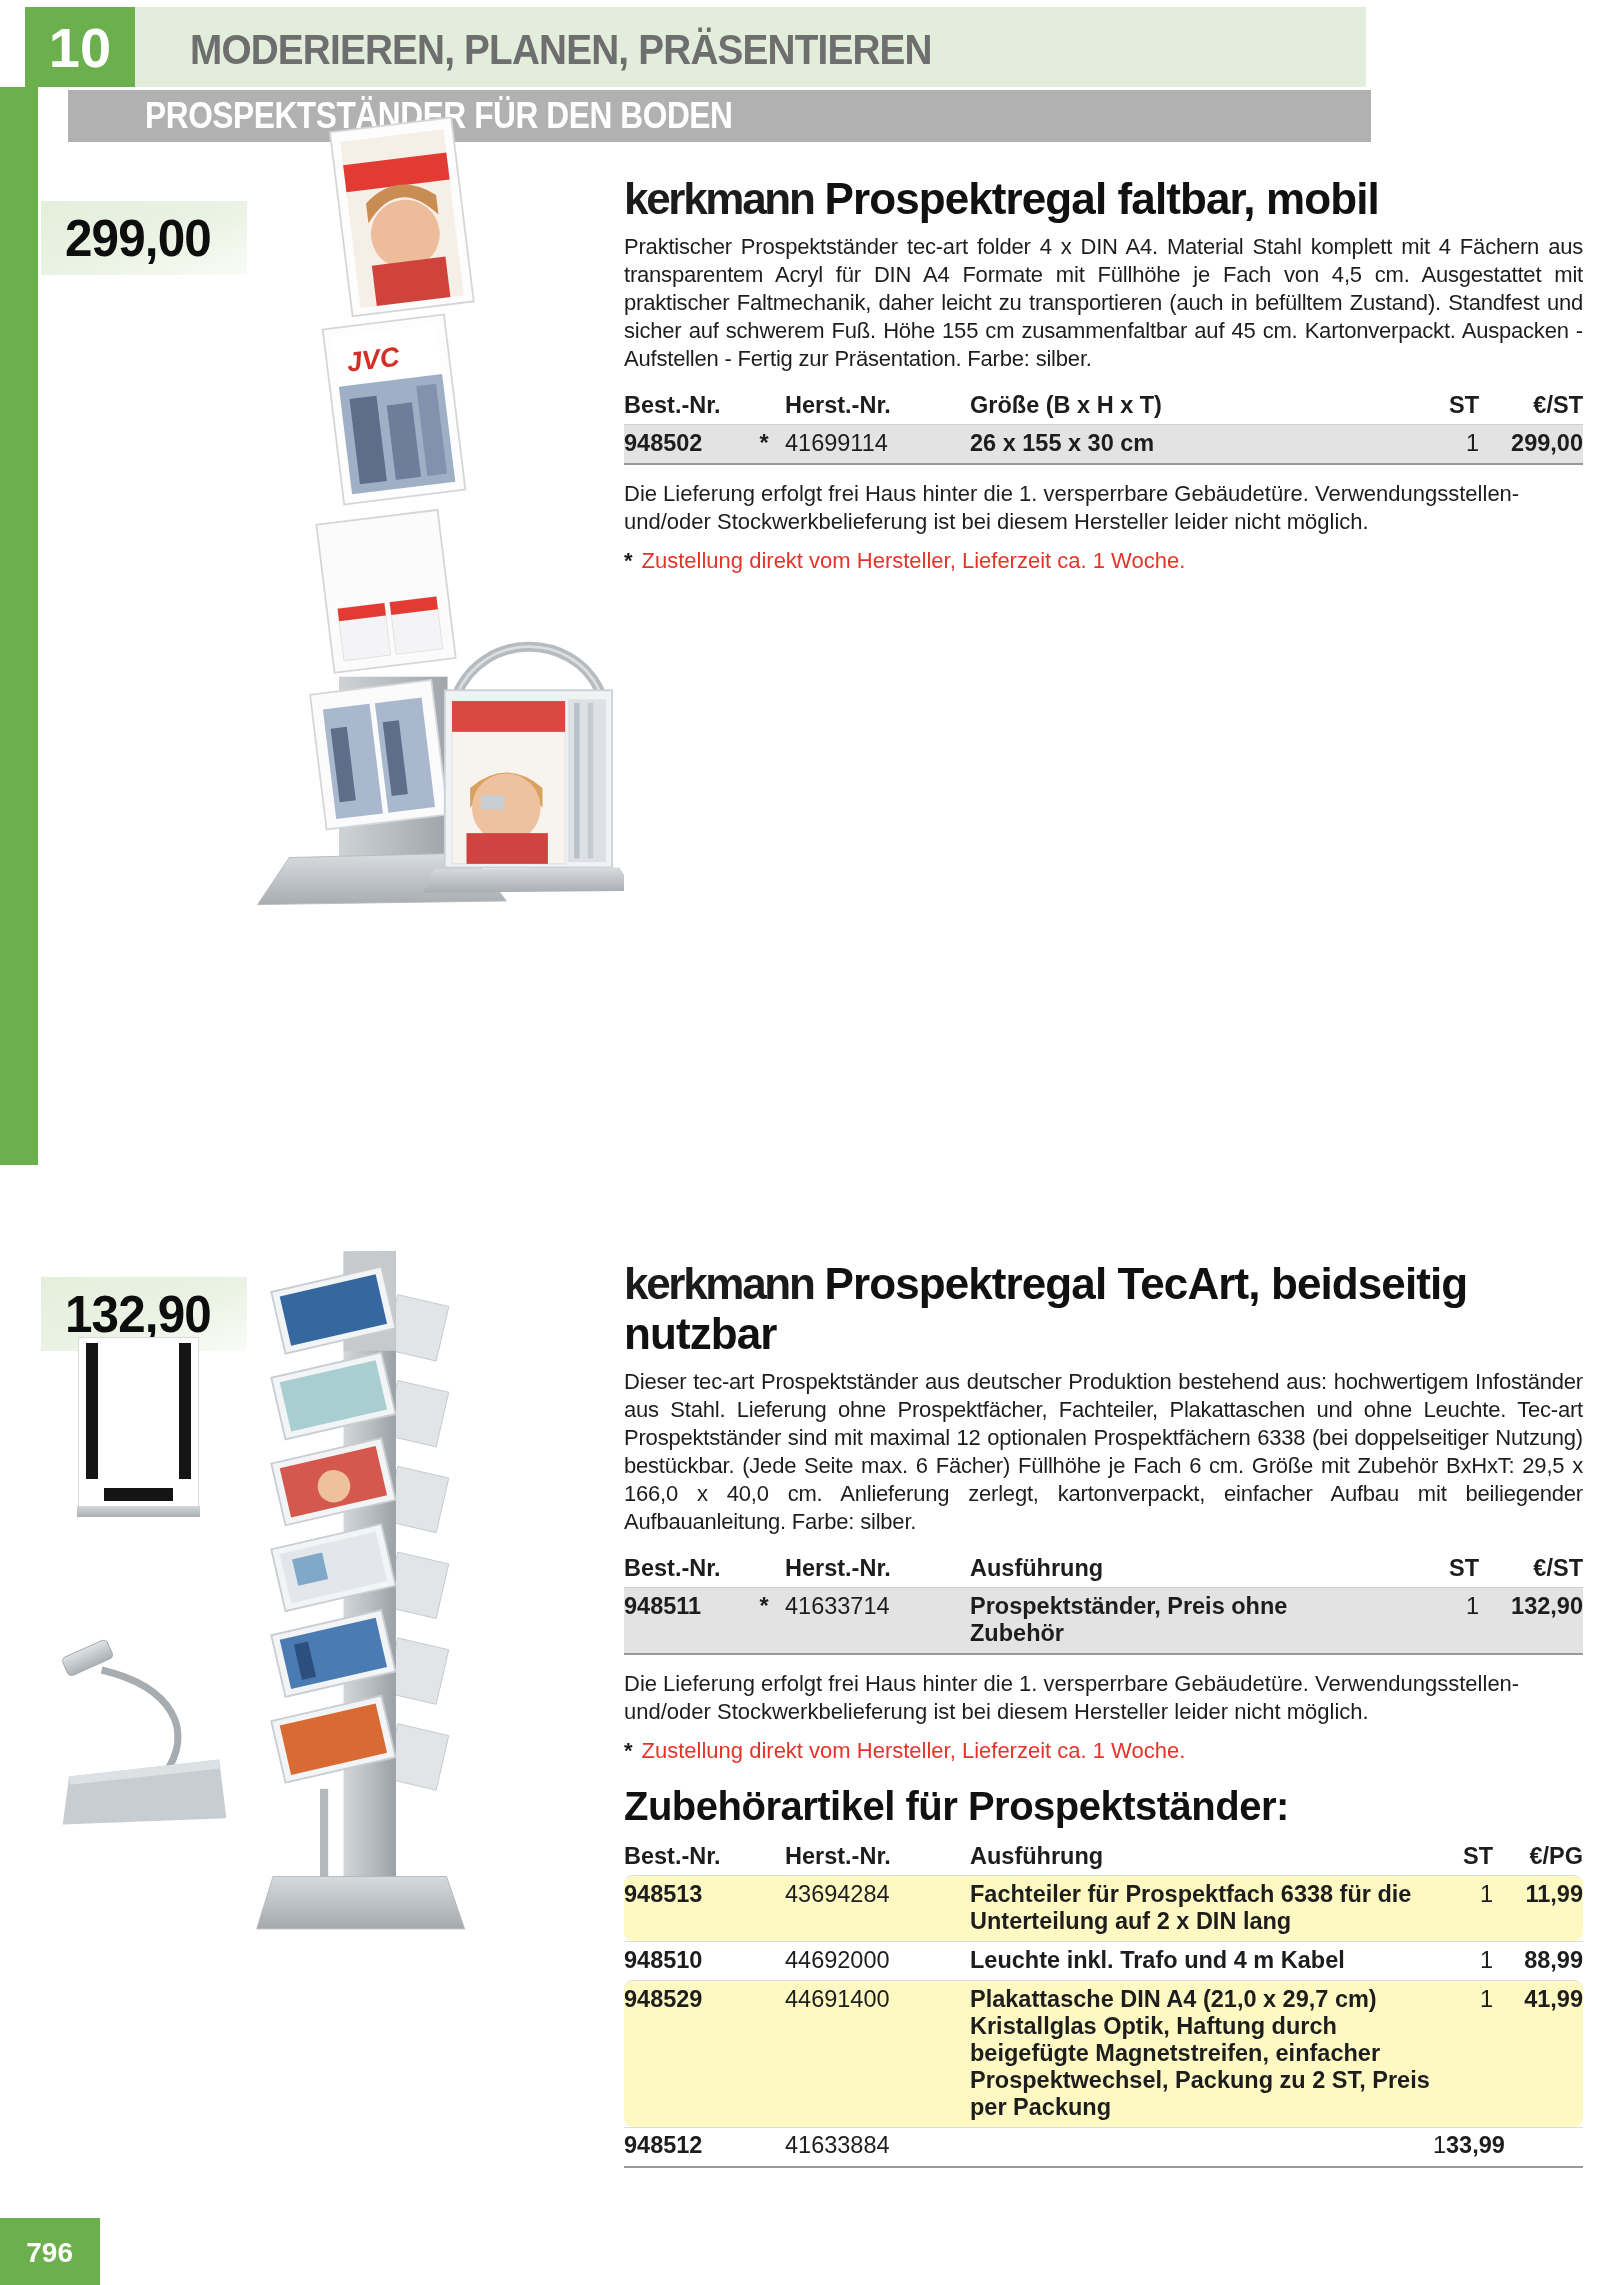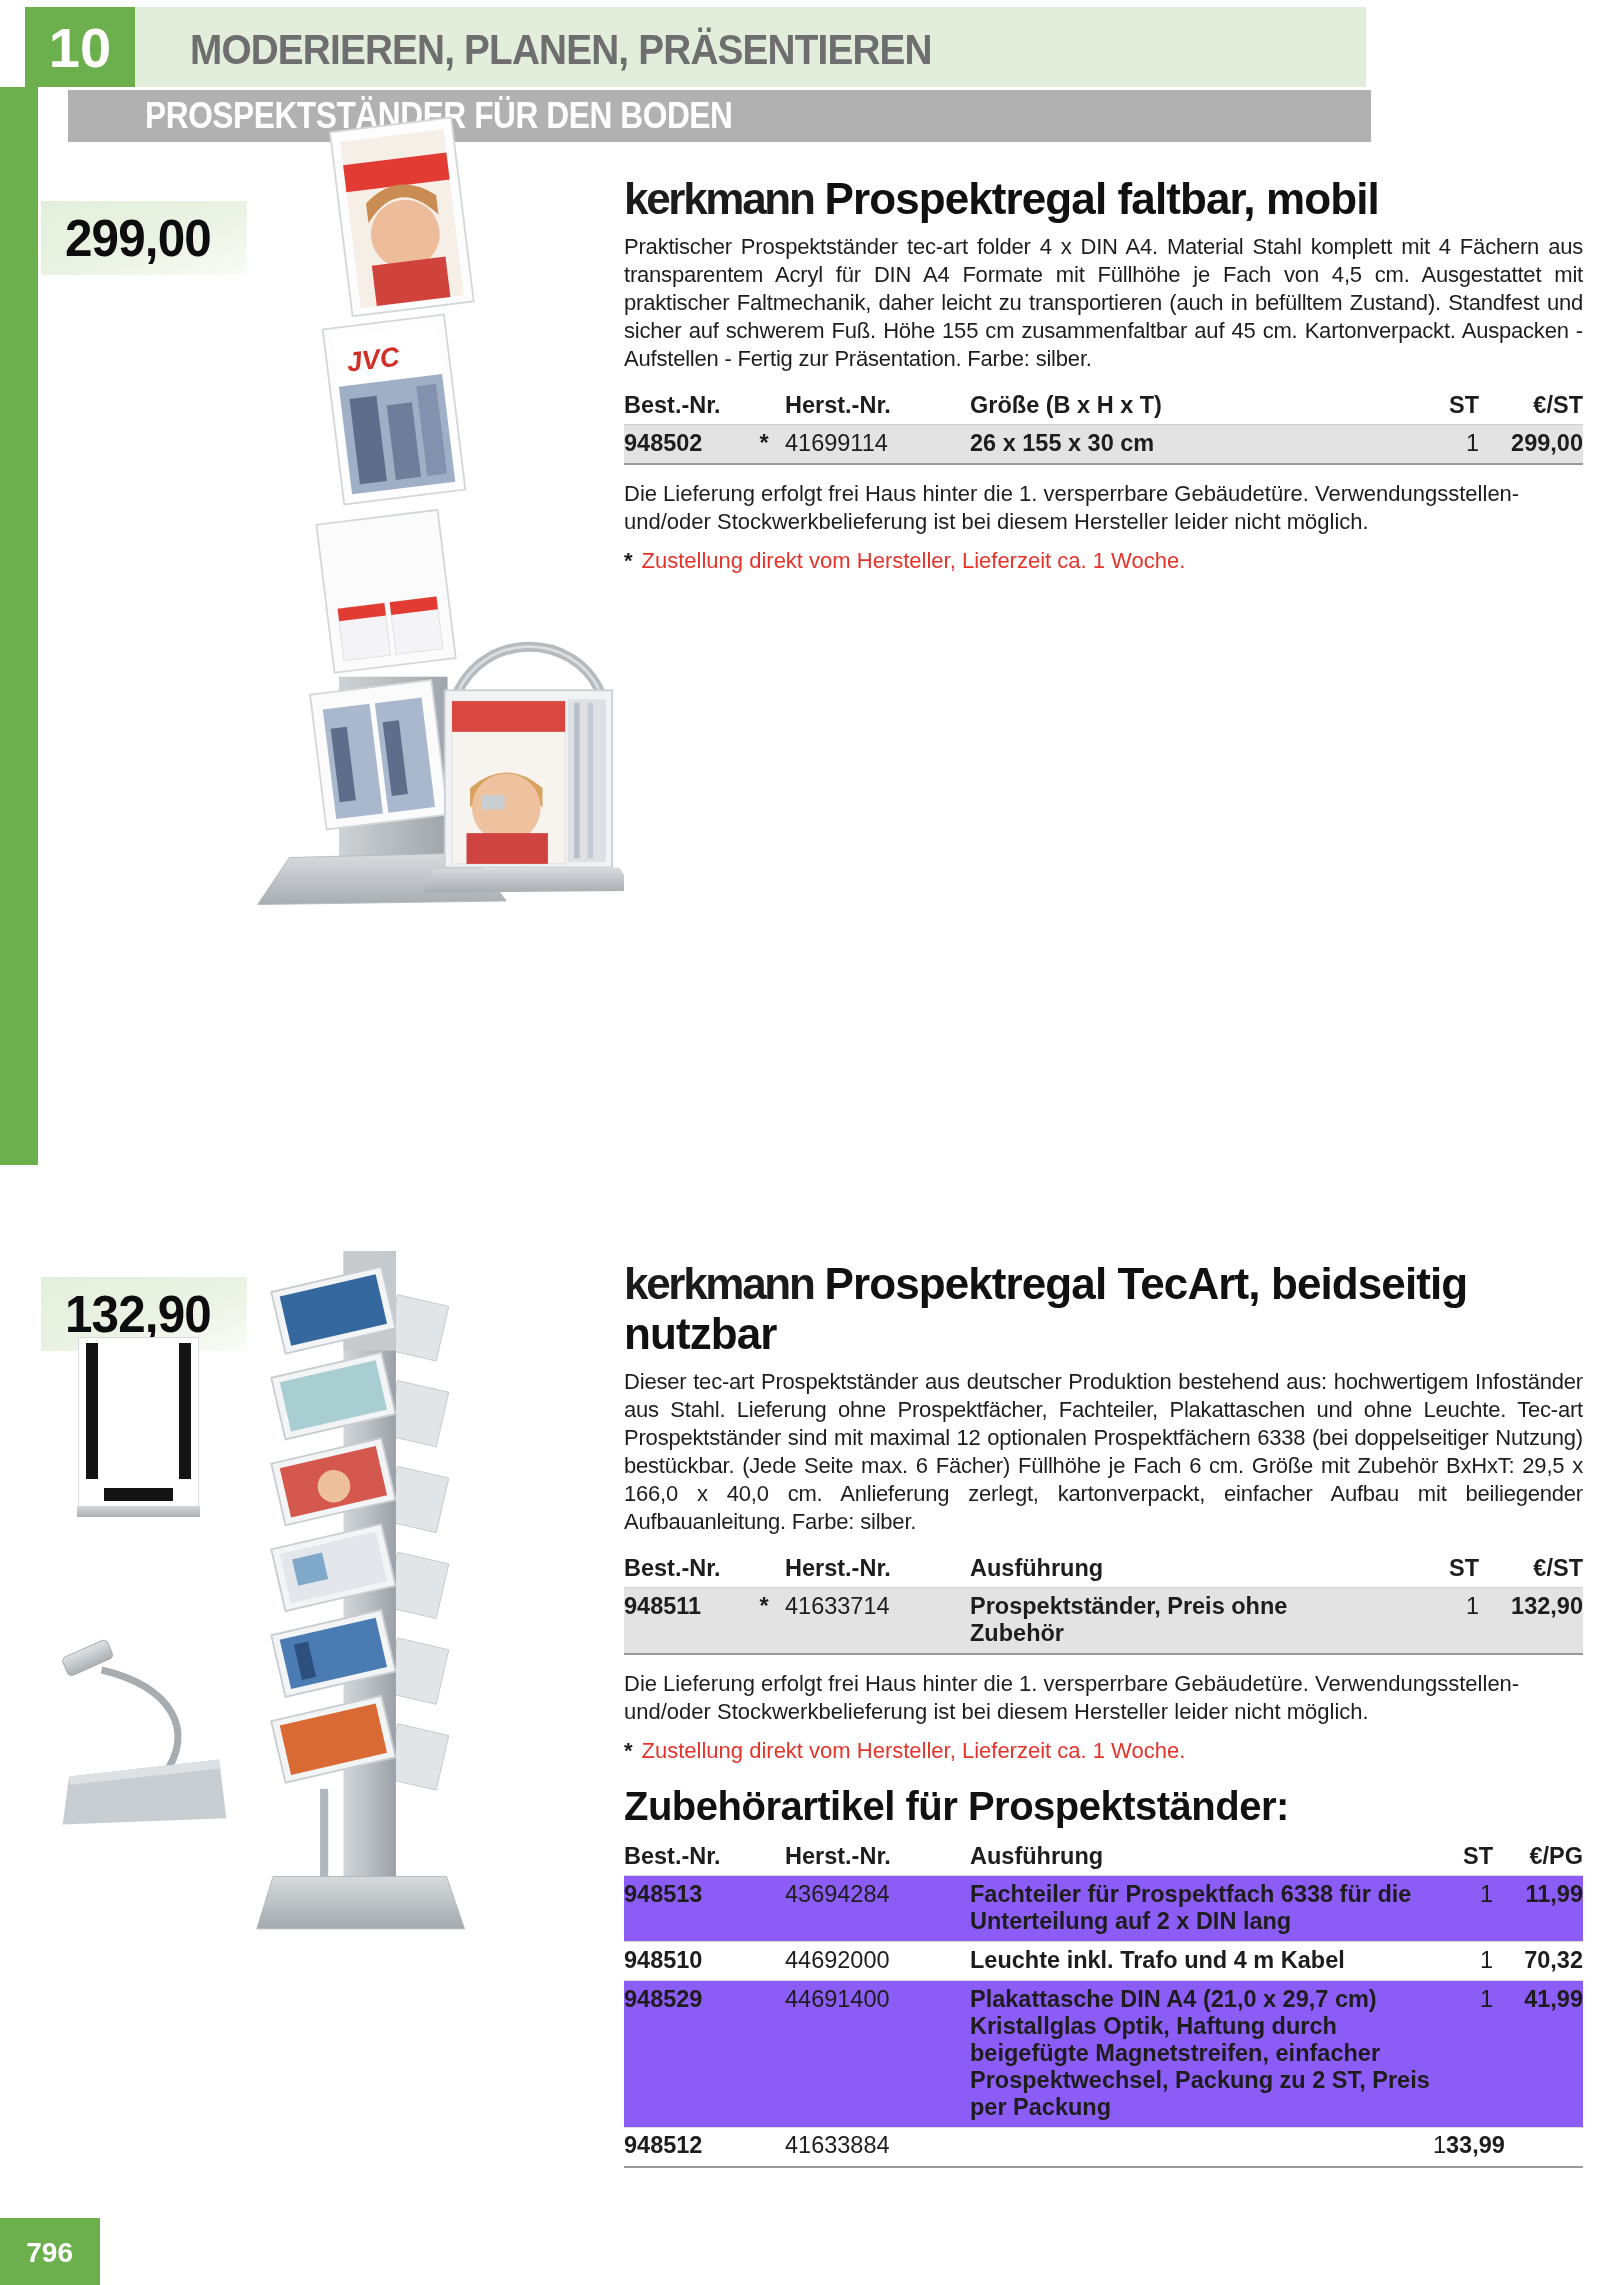--- a/index.html
+++ b/index.html
@@ -52,21 +52,21 @@
   .right{text-align:right;}
   .pr{padding-right:7.2px;}
   .flexsb{display:flex;}
   .ast{margin-left:auto;padding-right:16.3px;font-weight:bold;}
   .cell-ausf{padding-right:20px;}
 
   .acc-heading{margin-top:20px;font-size:40px;font-weight:bold;letter-spacing:-0.5px;color:#111;}
   .acc-table{margin-top:11px;font-size:23.5px;}
   .acc-body{border-bottom:2.7px solid #999999;}
   .acc-row{border-top:1.8px solid #dcdcdc;}
-  .acc-row.gray{background:#8b5cf6;}
+  .acc-row.gray{background:#fef9c3;border-radius:9px;}
   .acc-row > div{padding:4.5px 0 6.3px;}
 
   
   .note{margin-top:14.5px;font-size:22px;line-height:28px;color:#1d1d1d;}
   .red-note{margin-top:12.7px;font-size:22px;}
   .red-note .mark{font-weight:bold;color:#1d1d1d;margin-right:9px;}
   .red-note .txt{color:#e5332a;}
 
   
   .pocket-img{left:78px;top:1337px;width:121px;height:179px;background:#ffffff;
@@ -345,21 +345,21 @@
           <div>43694284</div>
           <div class="bold cell-ausf">Fachteiler für Prospektfach 6338 für die Unterteilung auf 2 x DIN lang</div>
           <div class="right">1</div>
           <div class="right pr bold">11,99</div>
         </div>
         <div class="trow cols-acc acc-row">
           <div class="c1 bold">948510</div>
           <div>44692000</div>
           <div class="bold cell-ausf">Leuchte inkl. Trafo und 4 m Kabel</div>
           <div class="right">1</div>
-          <div class="right pr bold">70,32</div>
+          <div class="right pr bold">88,99</div>
         </div>
         <div class="trow cols-acc acc-row gray">
           <div class="c1 bold">948529</div>
           <div>44691400</div>
           <div class="bold cell-ausf">Plakattasche DIN A4 (21,0 x 29,7 cm) Kristallglas Optik, Haftung durch beigefügte Magnetstreifen, einfacher Prospektwechsel, Packung zu 2 ST, Preis per Packung</div>
           <div class="right">1</div>
           <div class="right pr bold">41,99</div>
         </div>
         <div class="trow cols-acc acc-row">
           <div class="c1 bold">948512</div>

